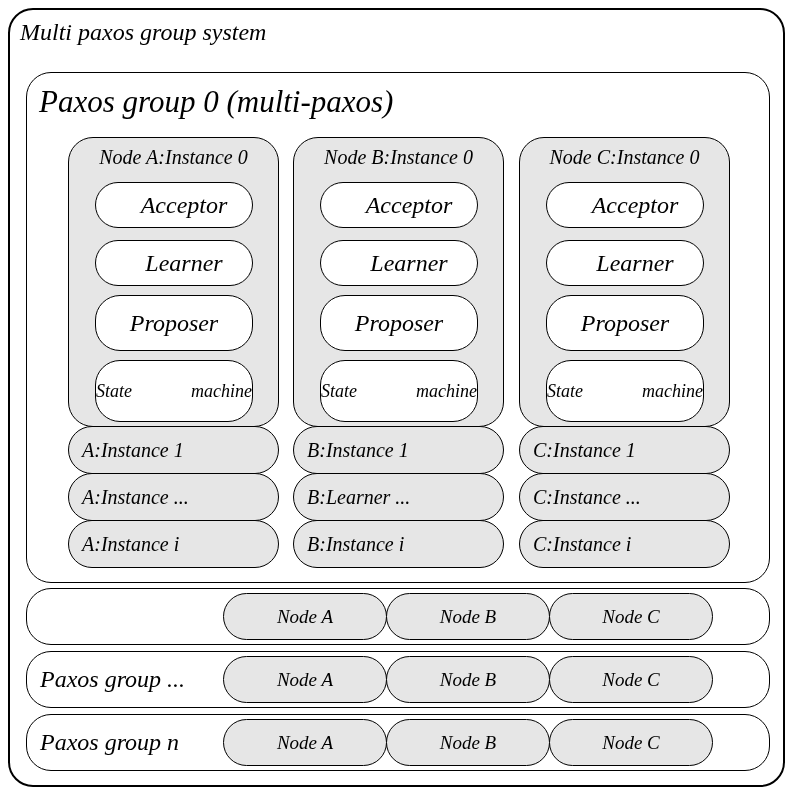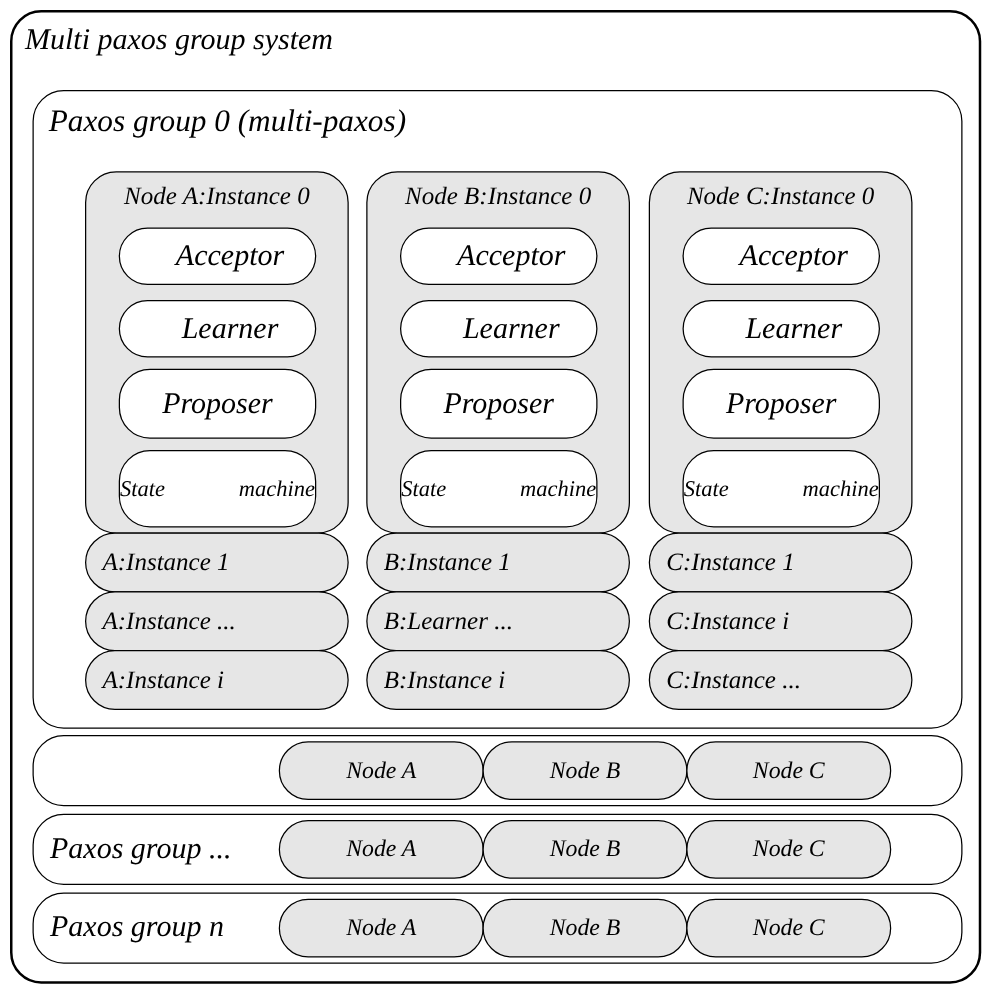--- a/index.html
+++ b/index.html
@@ -36,21 +36,21 @@
   .group0-box{
     position:absolute;
     left:16px;top:62px;
     width:744px;height:511px;
     border:1.5px solid var(--border);
     background:var(--bg);
   }
   .group0-title{
     position:absolute;
     left:12px;top:11px;
-    font-size:25px;
+    font-size:31px;
     white-space:nowrap;
   }
   .node-col{
     position:absolute;
     top:64px;
     width:211px;
   }
   .col-a{left:41px;}
   .col-b{left:266px;}
   .col-c{left:492px;}
@@ -178,22 +178,22 @@
           <div class="node-title">Node C:Instance 0</div>
           <div class="component-box acceptor-box">Acceptor</div>
           <div class="component-box learner-box">Learner</div>
           <div class="component-box proposer-box">Proposer</div>
           <div class="component-box state-box">
             <span>State</span>
             <span>machine</span>
           </div>
         </div>
         <div class="instance-row">C:Instance 1</div>
+        <div class="instance-row">C:Instance ...</div>
         <div class="instance-row">C:Instance i</div>
-        <div class="instance-row">C:Instance ...</div>
       </div>
     </div>
 
     <div class="group-row row-1">
       <div class="node-cells">
         <div class="node-cell">Node A</div>
         <div class="node-cell">Node B</div>
         <div class="node-cell">Node C</div>
       </div>
     </div>

